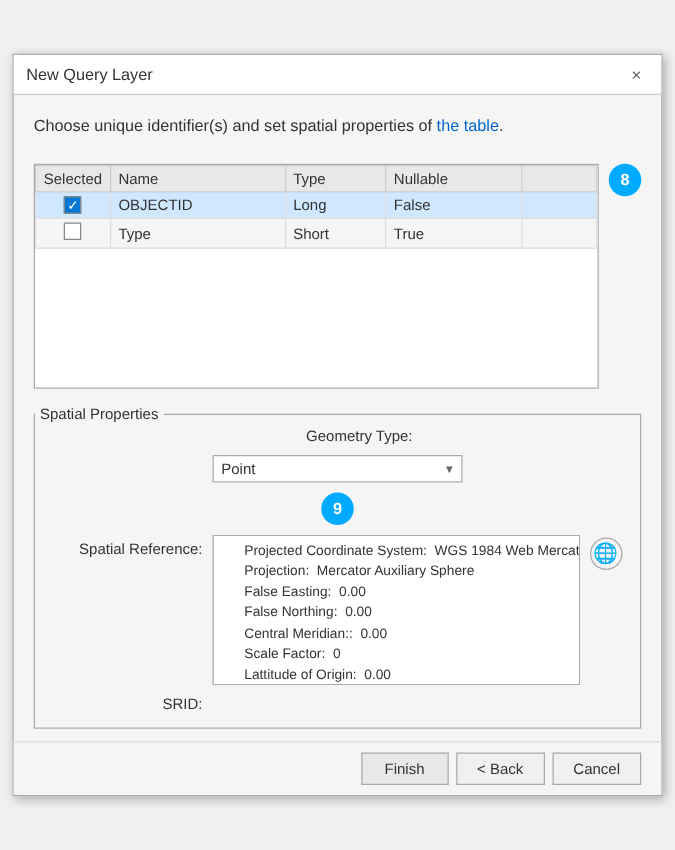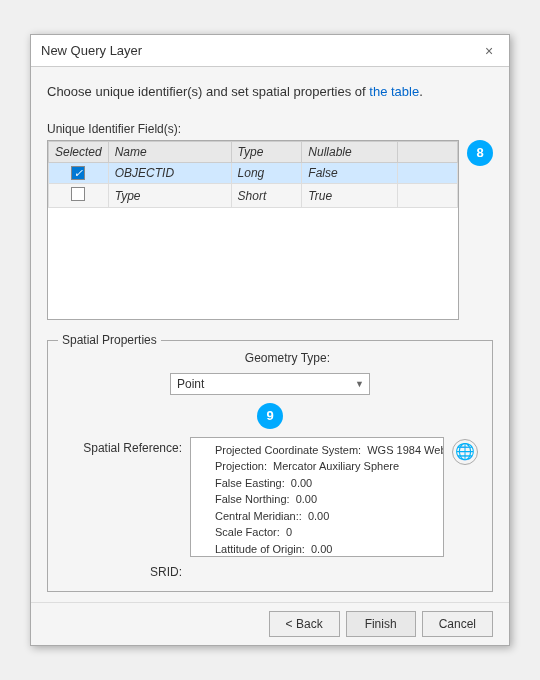--- a/index.html
+++ b/index.html
@@ -8,21 +8,21 @@
       font-size: 13px;
       background: #f0f0f0;
       display: flex;
       align-items: center;
       justify-content: center;
       width: 540px;
       height: 680px;
       overflow: hidden;
     }
     .dialog {
-      width: 480px;
+      width: 520px;
       background: #f5f5f5;
       border: 1px solid #aaa;
       box-shadow: 2px 2px 8px rgba(0,0,0,0.3);
       display: flex;
       flex-direction: column;
     }
     .title-bar {
       background: #fff;
       border-bottom: 1px solid #ccc;
       padding: 6px 10px;
@@ -122,21 +122,21 @@
     }
     .spatial-properties-group {
       border: 1px solid #aaa;
       background: #f5f5f5;
       padding: 10px 14px 12px 14px;
       position: relative;
     }
     .spatial-properties-legend {
       position: absolute;
       top: -8px;
-      left: 10px;
+      left: 0;
       background: #f5f5f5;
       padding: 0 4px;
       font-size: 12px;
       color: #333;
     }
     .form-row {
       display: flex;
       align-items: flex-start;
       margin-bottom: 8px;
       gap: 8px;
@@ -266,23 +266,22 @@
     <button class="title-bar-close">×</button>
   </div>
 
   <div class="dialog-body">
 
     <div class="intro-text">
       <span>Choose unique identifier(s) and set spatial properties of </span><span class="highlight">the table</span><span>.</span>
     </div>
 
     <div>
-      <div class="section-label">Unique Identifier Field(s):</div>
       <div style="display:flex; align-items:flex-start; gap:8px;">
-        <div class="table-container" style="flex:1;font-style:italic;">
+        <div class="table-container" style="flex:1;">
           <table>
             <thead>
               <tr>
                 <th class="checkbox-cell">Selected</th>
                 <th>Name</th>
                 <th>Type</th>
                 <th>Nullable</th>
                 <th style="width:60px;"></th>
               </tr>
             </thead>
@@ -338,17 +337,17 @@
         <div class="globe-icon">🌐</div>
       </div>
 
       <div class="form-row" style="margin-bottom:0;">
         <span class="form-label">SRID:</span>
       </div>
     </div>
   </div>
 
   <div class="footer">
+    <button class="btn btn-primary">Finish</button>
     <button class="btn">&lt; Back</button>
-    <button class="btn btn-primary">Finish</button>
     <button class="btn">Cancel</button>
   </div>
 </div>
 
 </body></html>

